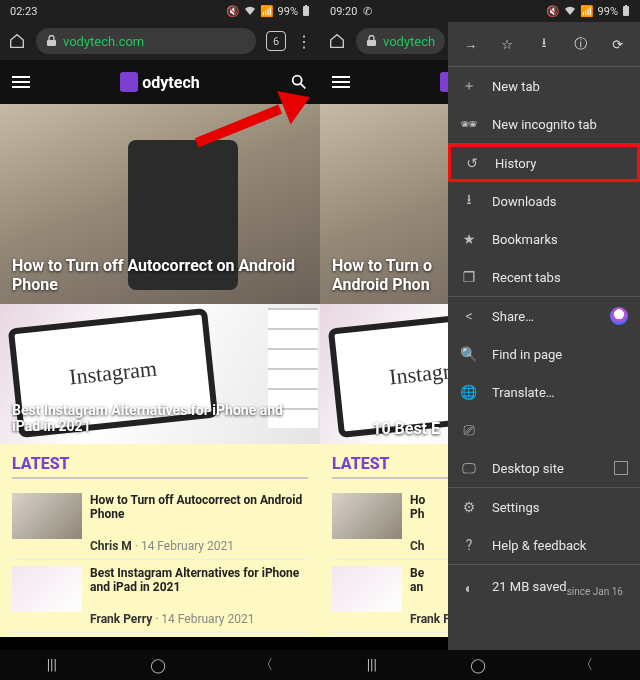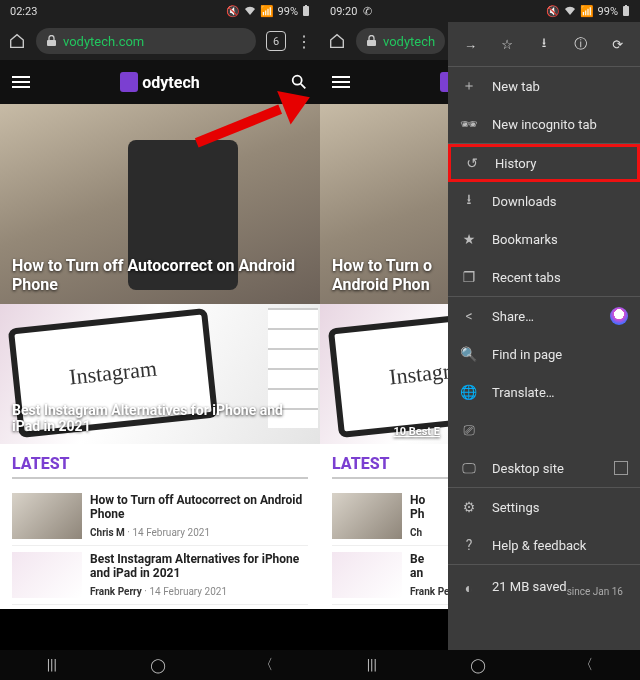--- a/index.html
+++ b/index.html
@@ -93,21 +93,21 @@
   }
   .article .caption {
     position: absolute;
     left: 12px; right: 12px; bottom: 10px;
     font-weight: 700;
     font-size: 16px;
     text-shadow: 0 1px 3px rgba(0,0,0,.8);
   }
   .art2 .caption { font-size: 14px; }
   .latest-section {
-    background: #ffffff;
+    background: #fef9c3;
     padding: 10px 12px 4px;
   }
   .latest-title {
     color: #7b3fd1;
     font-weight: 800;
     font-size: 16px;
     border-bottom: 2px solid #c9c9c9;
     padding-bottom: 4px;
     margin-bottom: 8px;
     display:inline-block;
@@ -119,21 +119,21 @@
     padding: 6px 0;
     border-bottom: 1px solid #eee;
   }
   .latest-row .thumb {
     width: 70px; height: 46px;
     background: linear-gradient(135deg,#d8d2c8,#8f867a);
     flex-shrink:0;
   }
   .latest-row .txt { font-size: 12px; color:#222; }
   .latest-row .txt .t { font-weight:700; line-height:1.2;}
-  .latest-row .txt .meta { color:#888; font-size:10px; margin-top:5px; }
+  .latest-row .txt .meta { color:#888; font-size:12px; margin-top:17px; }
   .latest-row .txt .meta b { color:#333; font-weight:700; }
   .navbar {
     position:absolute; bottom:0; left:0; right:0;
     height: 30px;
     background:#0a0a0a;
     display:flex; align-items:center; justify-content:space-around;
     color:#bbb; font-size:14px;
   }
 
   
@@ -392,21 +392,21 @@
     <div class="img"></div>
     <div class="phoneprop"></div>
     <div class="caption" style="white-space:pre-line;">How to Turn o
 Android Phon</div>
   </div>
 
   <div class="article art2">
     <div class="img"></div>
     <div class="tablet">Instagram</div>
     <div class="cal"></div>
-    <div class="caption" style="left:auto; right:200px; bottom:6px; font-size:11px;text-decoration:underline;">10 Best E</div>
+    <div class="caption" style="left:auto; right:200px; bottom:6px; font-size:16px;">10 Best E</div>
   </div>
 
   <div class="latest-section">
     <div class="latest-title">LATEST</div>
     <div class="latest-row">
       <div class="thumb"></div>
       <div class="txt">
         <div class="t" style="white-space:pre-line;">Ho
 Ph</div>
         <div class="meta"><b>Ch</b></div>

